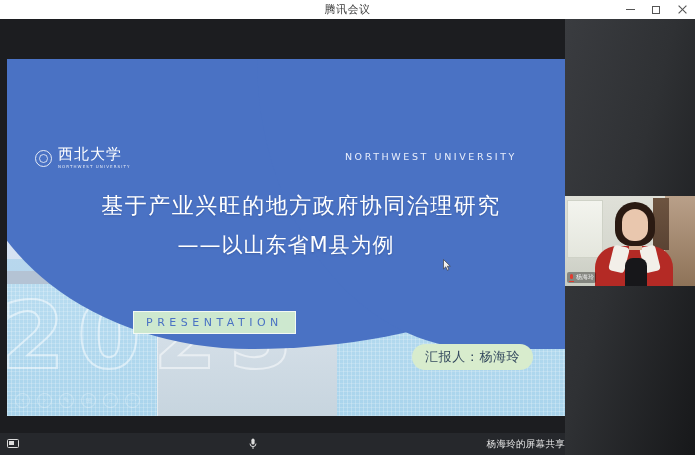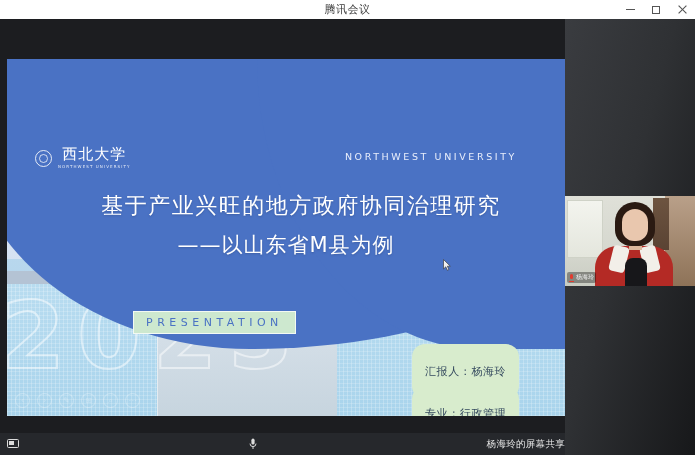--- a/index.html
+++ b/index.html
@@ -201,21 +201,20 @@
     border: 1px solid rgba(255,255,255,.85);
     display: flex; align-items: center; justify-content: center;
   }
   #uni-seal i {
     display:block; width: 9px; height: 9px; border-radius: 50%;
     border: 1px solid rgba(255,255,255,.75);
   }
   #uni-cn {
     font-size: 15px; color: #ffffff; letter-spacing: 1px; line-height: 1;
     font-family: "DejaVu Sans", sans-serif;
-    text-align: center;
   }
   #uni-en {
     font-size: 4px; color: rgba(255,255,255,.85); letter-spacing: 1.1px;
     margin-top: 2px; font-family: "DejaVu Sans", sans-serif;
   }
   #uni-text-wrap { display: flex; flex-direction: column; }
 
   #uni-en-top {
     position: absolute; right: 48px; top: 92px;
     font-size: 9.5px; color: #e9eefb; letter-spacing: 2.6px;
@@ -247,22 +246,22 @@
     border: 1px solid rgba(255,255,255,.75);
     font-size: 11px; color: #4a72c4; letter-spacing: 4.5px;
     font-family: "DejaVu Sans", sans-serif;
   }
 
   
   .pill {
     position: absolute;
     background: #d8eccd;
     border-radius: 13px;
-    padding: 20px 13px;
-    font-size: 11px; color: #34495e; letter-spacing: .6px;
+    padding: 4px 13px;
+    font-size: 13px; color: #34495e; letter-spacing: .6px;
     white-space: nowrap;
     font-family: Liberation Sans, sans-serif;
   }
   #pill-0 { left: 405px; top: 285px; }
   #pill-1 { left: 405px; top: 327px; }
 
   
   #ppt-toolbar {
     position: absolute; left: 8px; bottom: 8px;
     display: flex; align-items: center; gap: 7px; opacity: .32;
@@ -344,21 +343,20 @@
         </div>
 
         <div id="uni-en-top">NORTHWEST UNIVERSITY</div>
 
         <div id="slide-title">基于产业兴旺的地方政府协同治理研究</div>
         <div id="slide-subtitle">——以山东省M县为例</div>
 
         <div id="presentation-band">PRESENTATION</div>
 
         <div class="pill" id="pill-0">汇报人：杨海玲</div>
-        <div class="pill" id="pill-1">专业：行政管理</div>
 
         <div id="ppt-toolbar">
           <div class="ppt-ico">‹</div>
           <div class="ppt-ico">›</div>
           <div class="ppt-ico">✎</div>
           <div class="ppt-ico">⊞</div>
           <div class="ppt-ico">⌕</div>
           <div class="ppt-ico">⋯</div>
         </div>
 

